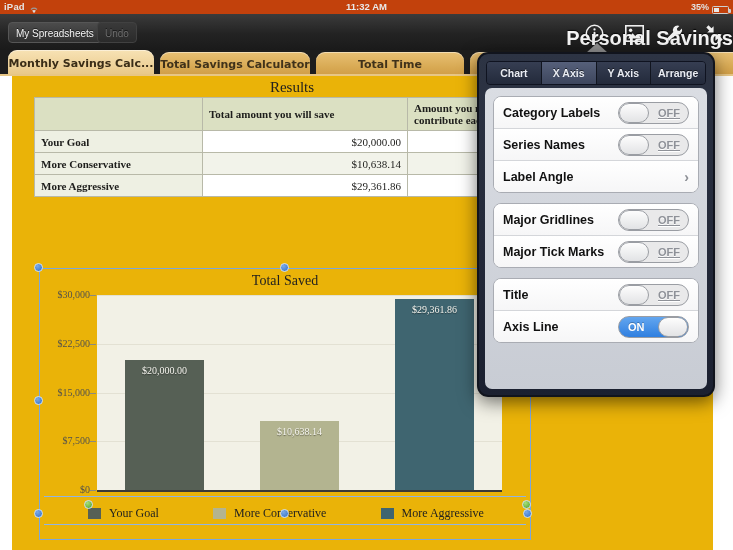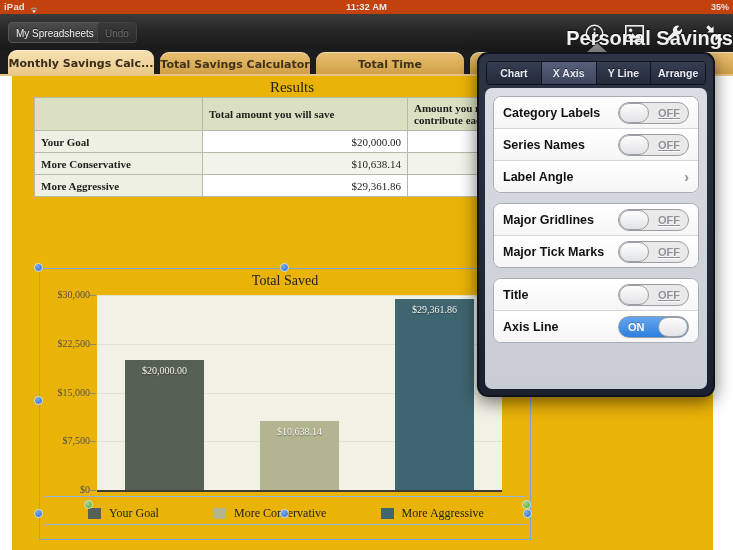--- a/index.html
+++ b/index.html
@@ -15,21 +15,21 @@
   
   .statusbar {
     position: absolute; left: 0; top: 0; width: 733px; height: 14px;
     background: #c2410c; color: #d8d8d8;
     font-size: 9.5px; line-height: 14px;
   }
   .sb-left { position: absolute; left: 4px; top: 0; display: flex; align-items: center; gap: 4px; height: 14px; }
   .sb-ipad { font-size: 9.5px; font-weight: bold; color: #e6e6e6; letter-spacing: .2px; }
   .wifi-icon { display: inline-block; width: 10px; height: 9px; position: relative; top: 1px; }
   .sb-center { position: absolute; left: 0; right: 0; text-align: center; font-size: 9.5px; font-weight: bold; color: #e9e9e9; }
-  .sb-right { position: absolute; right: 4px; top: 0; height: 14px; display: flex; align-items: flex-end; gap: 3px; flex-direction: column; }
+  .sb-right { position: absolute; right: 4px; top: 0; height: 14px; display: flex; align-items: flex-end; gap: 3px; }
   .sb-batt-txt { font-size: 9px; font-weight: bold; color: #e2e2e2; }
   .batt { width: 17px; height: 8px; border: 1px solid #cfcfcf; border-radius: 1.5px; position: relative; box-sizing: border-box; }
   .batt:after { content: ""; position: absolute; right: -3px; top: 2px; width: 2px; height: 4px; background: #cfcfcf; border-radius: 0 1px 1px 0; }
   .batt-fill { position: absolute; left: 1px; top: 1px; bottom: 1px; width: 35%; background: #e8e8e8; }
 
   
   .toolbar {
     position: absolute; left: 0; top: 14px; width: 733px; height: 36px;
     background: linear-gradient(#3b3b3b, #232323 55%, #1a1a1a);
     border-bottom: 1px solid #0a0a0a;
@@ -346,21 +346,21 @@
       <div class="handle green" style="left:45px; top:232px;"></div>
       <div class="handle green" style="left:483px; top:232px;"></div>
     </div>
   </div>
 
   <div class="pop-arrow"></div>
   <div class="popover">
     <div class="seg" id="seg-control">
         <div class="seg-item">Chart</div>
         <div class="seg-item selected">X Axis</div>
-        <div class="seg-item">Y Line</div>
+        <div class="seg-item">Y Axis</div>
         <div class="seg-item">Arrange</div>
       </div>
     <div class="pop-body" id="pop-body">
         <div class="group">
           <div class="row">
             <span class="row-label">Category Labels</span>
             <span class="switch off">
               <span class="track-txt">OFF</span>
               <span class="knob"></span>
             </span>

